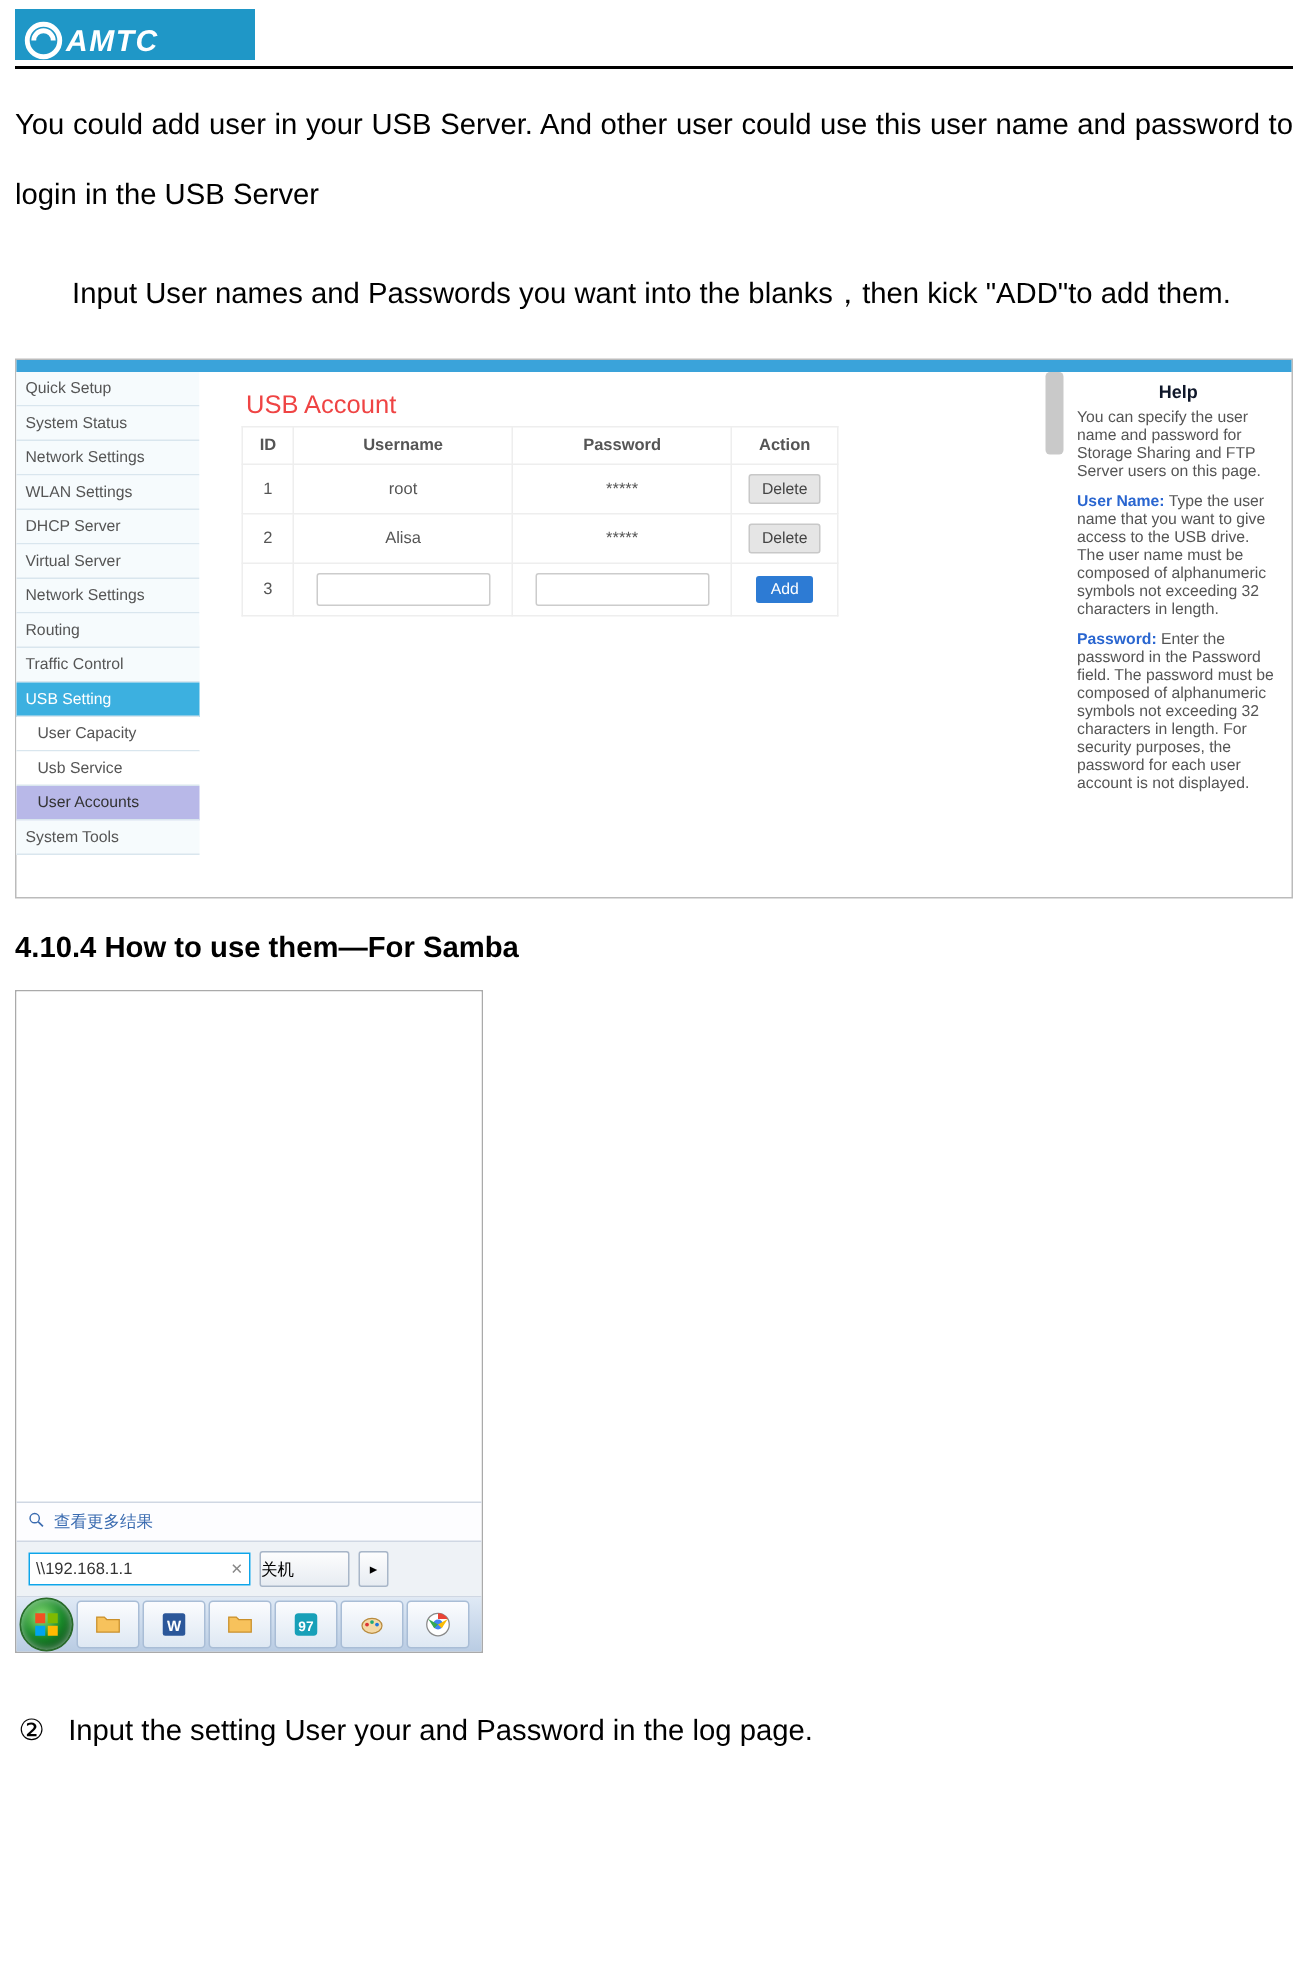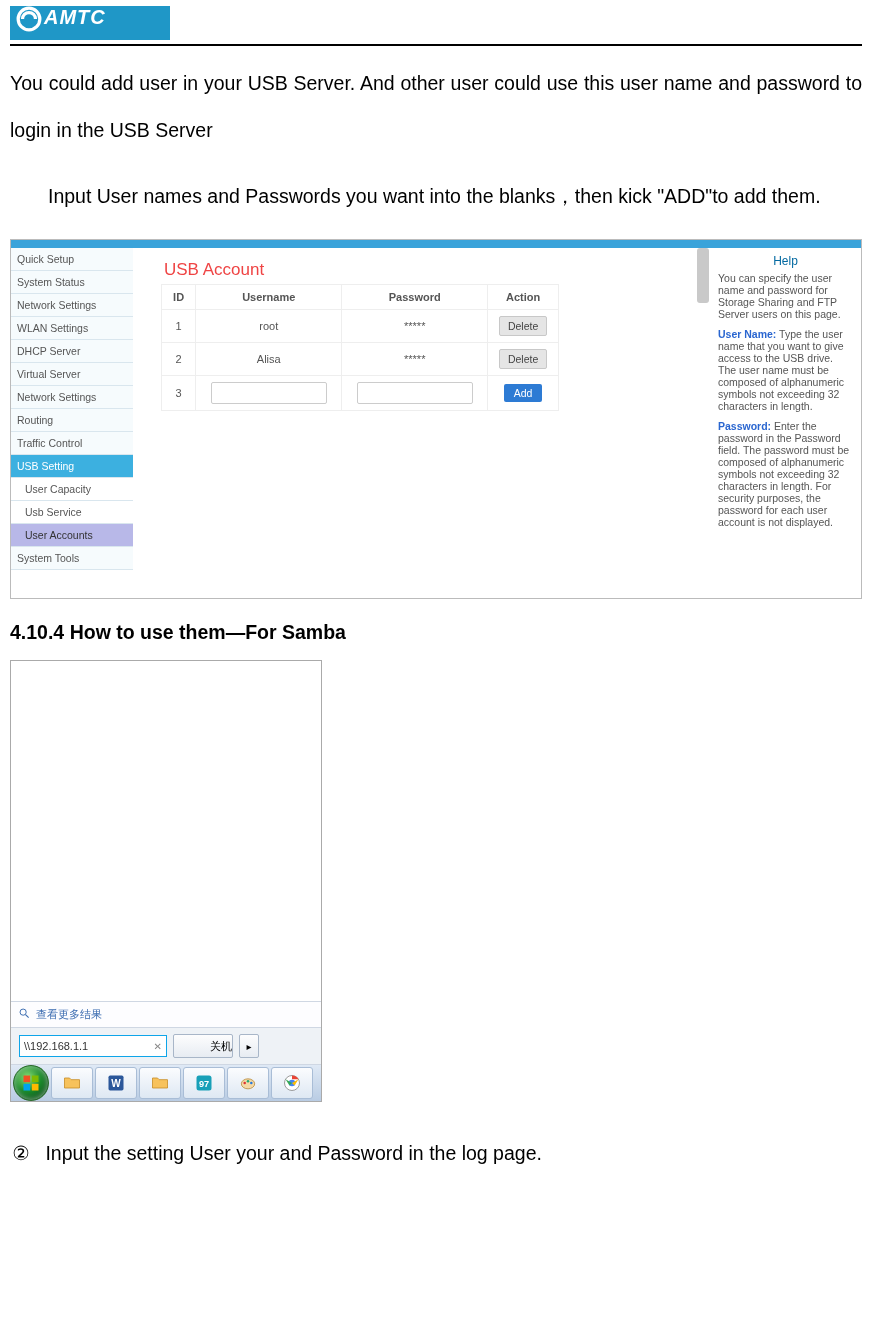--- a/index.html
+++ b/index.html
@@ -1,18 +1,18 @@
 <!DOCTYPE html>
 <html><head>
 <meta charset="utf-8">
 <style>
   html,body{margin:0;padding:0;background:#fff;font-family:Arial,Helvetica,sans-serif;color:#000;}
   .page{width:872px;margin:0 auto;padding:0 10px 40px 10px;box-sizing:border-box;}
   .logo-bar{padding:6px 0 4px 0;border-bottom:2px solid #000;}
-  .logo{display:flex;align-items:flex-start;gap:2px;background:#1f97c7;color:#fff;width:160px;height:34px;padding:0 6px;box-sizing:border-box;font-weight:900;font-style:italic;letter-spacing:1px;}
+  .logo{display:flex;align-items:flex-end;gap:2px;background:#1f97c7;color:#fff;width:160px;height:34px;padding:0 6px;box-sizing:border-box;font-weight:900;font-style:italic;letter-spacing:1px;}
   .logo svg{width:26px;height:26px;}
   .logo .txt{font-size:20px;}
   .body-text{font-size:19.5px;line-height:2.4;margin-top:14px;text-align:justify;}
   .body-text.indent{padding-left:38px;}
   
   .shot1{border:1px solid #bbb;margin:8px 0 22px 0;position:relative;}
   .shot1 .topstrip{height:8px;background:#3aa3da;}
   .shot1 .cols{display:flex;align-items:flex-start;min-height:350px;}
   .nav{width:122px;background:#fff;font-size:10.5px;}
   .nav-item{padding:5px 6px;border-bottom:1px solid #d9e6ee;color:#555;background:#f6fbfd;cursor:pointer;}
@@ -23,34 +23,34 @@
   .main .title{color:#ef4444;font-size:17px;font-weight:500;margin:6px 0 4px 3px;}
   .tbl{width:398px;border:1px solid #ec4899;font-size:11px;color:#555;border-collapse:collapse;}
   .tbl th,.tbl td{border:1px solid #eee;padding:6px 4px;text-align:center;vertical-align:middle;}
   .tbl th{font-weight:600;}
   .btn-del{display:inline-block;background:#e5e5e5;border:1px solid #c8c8c8;border-radius:2px;padding:3px 8px;font-size:10.5px;color:#444;cursor:pointer;}
   .btn-add{display:inline-block;background:#2d7bd4;color:#fff;border-radius:2px;padding:3px 10px;font-size:10.5px;cursor:pointer;}
   .inp{width:110px;height:18px;border:1px solid #ccc;border-radius:2px;}
   .vscroll{width:14px;background:#f1f1f1;border-left:1px solid #ddd;position:relative;}
   .vscroll .thumb{position:absolute;top:0;left:1px;right:1px;height:55px;background:#c9c9c9;border-radius:3px;}
   .help{width:135px;padding:6px 8px 6px 8px;font-size:10.5px;color:#555;}
-  .help .h{color:#0369a1;font-weight:400;text-align:center;margin-bottom:4px;font-size:12px;}
+  .help .h{color:#0f172a;font-weight:700;text-align:center;margin-bottom:4px;font-size:12px;}
   .help b{color:#2a66d0;}
   .section-h{font-weight:700;font-size:19.5px;margin:6px 0 16px 0;}
   .step{font-size:19.5px;margin:0 0 12px 0;}
   .circnum{display:inline-block;width:22px;text-align:center;margin-right:8px;}
   
   .shot2{width:310px;border:1px solid #aaa;background:#fff;margin-bottom:40px;}
   .shot2 .panel{height:340px;background:#fff;border-bottom:1px solid #cfd7e3;}
   .shot2 .more{padding:5px 8px;font-size:11px;color:#3a6bb0;border-bottom:1px solid #cfd7e3;background:#fdfdff;}
   .shot2 .more svg{width:11px;height:11px;vertical-align:-1px;margin-right:3px;}
   .shot2 .run{display:flex;align-items:center;gap:6px;padding:6px 8px;background:#eef2f6;border-bottom:1px solid #cfd7e3;}
   .shot2 .run .searchbox{flex:0 0 138px;height:20px;border:1px solid #0ea5e9;background:#fff;display:flex;align-items:center;justify-content:space-between;padding:0 4px;font-size:11px;color:#333;}
   .shot2 .run .searchbox .x{color:#888;font-size:10px;cursor:pointer;}
-  .shot2 .run .shut{flex:0 0 58px;height:22px;font-size:11px;background:linear-gradient(#fdfdfd,#e7ecf2);border:1px solid #a8b6c8;border-radius:2px;display:flex;align-items:center;justify-content:flex-end;}
+  .shot2 .run .shut{flex:0 0 58px;height:22px;font-size:11px;background:linear-gradient(#fdfdfd,#e7ecf2);border:1px solid #a8b6c8;border-radius:2px;display:flex;align-items:center;justify-content:flex-start;}
   .shot2 .run .shutarrow{width:18px;height:22px;background:linear-gradient(#fdfdfd,#e7ecf2);border:1px solid #a8b6c8;border-radius:2px;display:flex;align-items:center;justify-content:center;font-size:10px;}
   .taskbar{height:36px;background:linear-gradient(#dfe9f5,#b9cce3);display:flex;align-items:center;gap:2px;padding:0 2px;}
   .orb{width:34px;height:34px;border-radius:50%;background:radial-gradient(circle at 40% 35%,#8fe27a,#1a8a2a 45%,#0a5a18 70%);border:1px solid #2a6a2a;box-shadow:inset 0 0 6px rgba(255,255,255,.6);display:flex;align-items:center;justify-content:center;}
   .orb svg{width:20px;height:20px;}
   .tbtn{width:40px;height:30px;border:1px solid #a9bdd6;border-radius:3px;background:linear-gradient(#fbfcfe,#dee8f3);display:flex;align-items:center;justify-content:center;}
   .tbtn svg{width:20px;height:20px;}
 </style>
 </head>
 <body>
 

